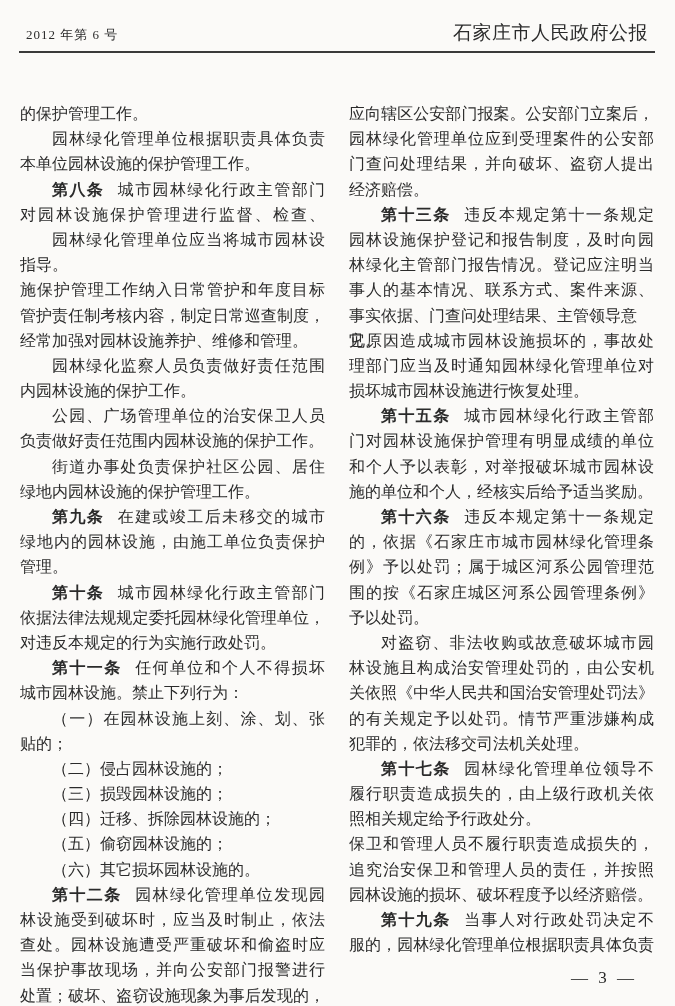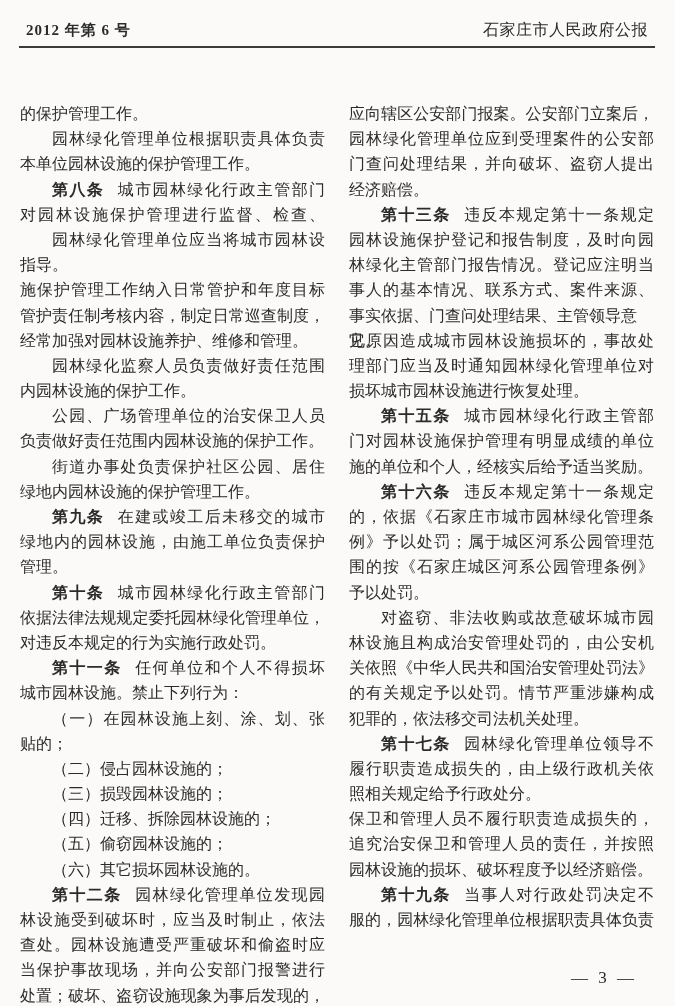--- a/index.html
+++ b/index.html
@@ -18,27 +18,26 @@
   .header{
     position:absolute;
     top:20px;left:19px;right:20px;
     padding-bottom:5px;
     border-bottom:2px solid var(--rule,#3a3a3a);
     display:flex;
     justify-content:space-between;
     align-items:baseline;
   }
   .issue{
-    font-size:15px;
+    font-size:13px;
     padding-left:7px;
     letter-spacing:1px;
-    font-weight:bold;
   }
   .gazette{
-    font-size:16px;
+    font-size:19px;
     padding-right:7px;
     letter-spacing:0.5px;
   }
   .columns{
     position:absolute;
     top:53px;left:20px;
     width:634px;
     display:flex;
     gap:24px;
     margin-top:48px;
@@ -127,20 +126,21 @@
         <div class="line indent fill"><span class="art">第十三条</span><span>违反本规定第十一条规定</span></div>
         <div class="line fill"><span>园林设施保护登记和报告制度，及时向园</span></div>
         <div class="line fill"><span>林绿化主管部门报告情况。登记应注明当</span></div>
         <div class="line fill"><span>事人的基本情况、联系方式、案件来源、</span></div>
         <div class="line"><span>事实依据、门查问处理结果、主管领导意见。</span></div>
         <div class="line fill"><span>它原因造成城市园林设施损坏的，事故处</span></div>
         <div class="line fill"><span>理部门应当及时通知园林绿化管理单位对</span></div>
         <div class="line"><span>损坏城市园林设施进行恢复处理。</span></div>
         <div class="line indent fill"><span class="art">第十五条</span><span>城市园林绿化行政主管部</span></div>
         <div class="line fill"><span>门对园林设施保护管理有明显成绩的单位</span></div>
+        <div class="line fill"><span>和个人予以表彰，对举报破坏城市园林设</span></div>
         <div class="line"><span>施的单位和个人，经核实后给予适当奖励。</span></div>
         <div class="line indent fill"><span class="art">第十六条</span><span>违反本规定第十一条规定</span></div>
         <div class="line fill"><span>的，依据《石家庄市城市园林绿化管理条</span></div>
         <div class="line fill"><span>例》予以处罚；属于城区河系公园管理范</span></div>
         <div class="line fill"><span>围的按《石家庄城区河系公园管理条例》</span></div>
         <div class="line"><span>予以处罚。</span></div>
         <div class="line indent fill"><span>对盗窃、非法收购或故意破坏城市园</span></div>
         <div class="line fill"><span>林设施且构成治安管理处罚的，由公安机</span></div>
         <div class="line fill"><span>关依照《中华人民共和国治安管理处罚法》</span></div>
         <div class="line fill"><span>的有关规定予以处罚。情节严重涉嫌构成</span></div>

